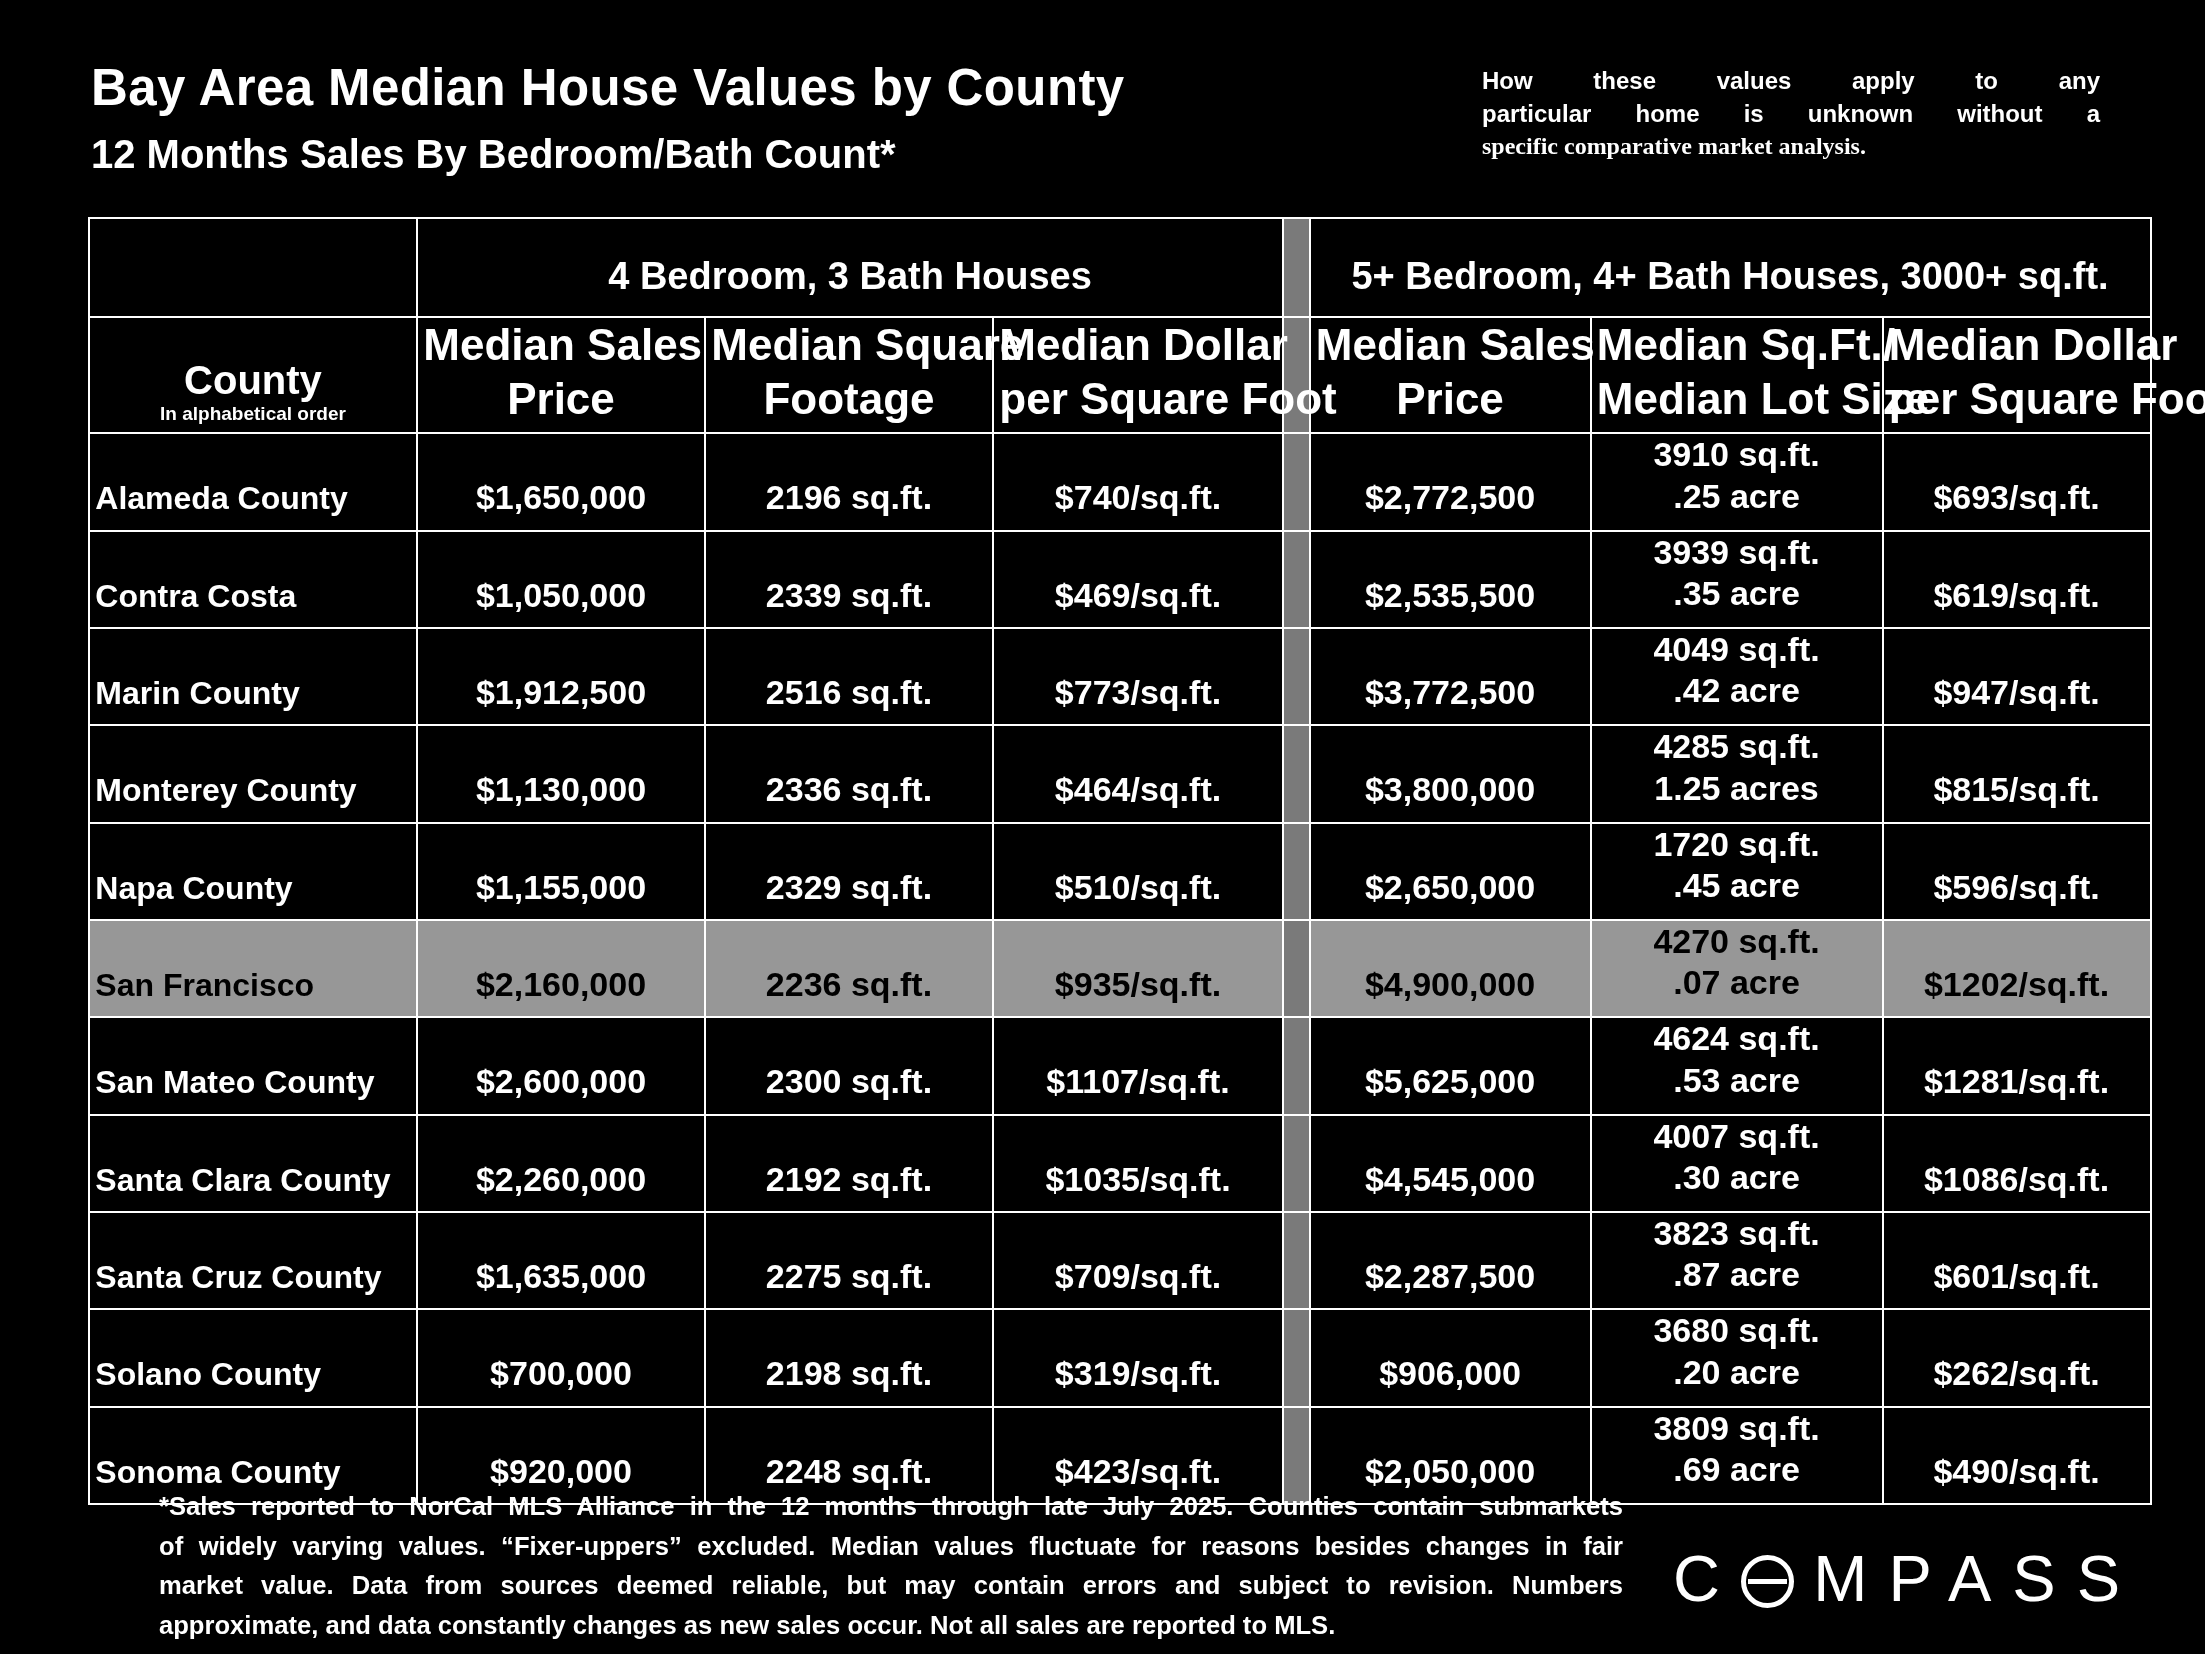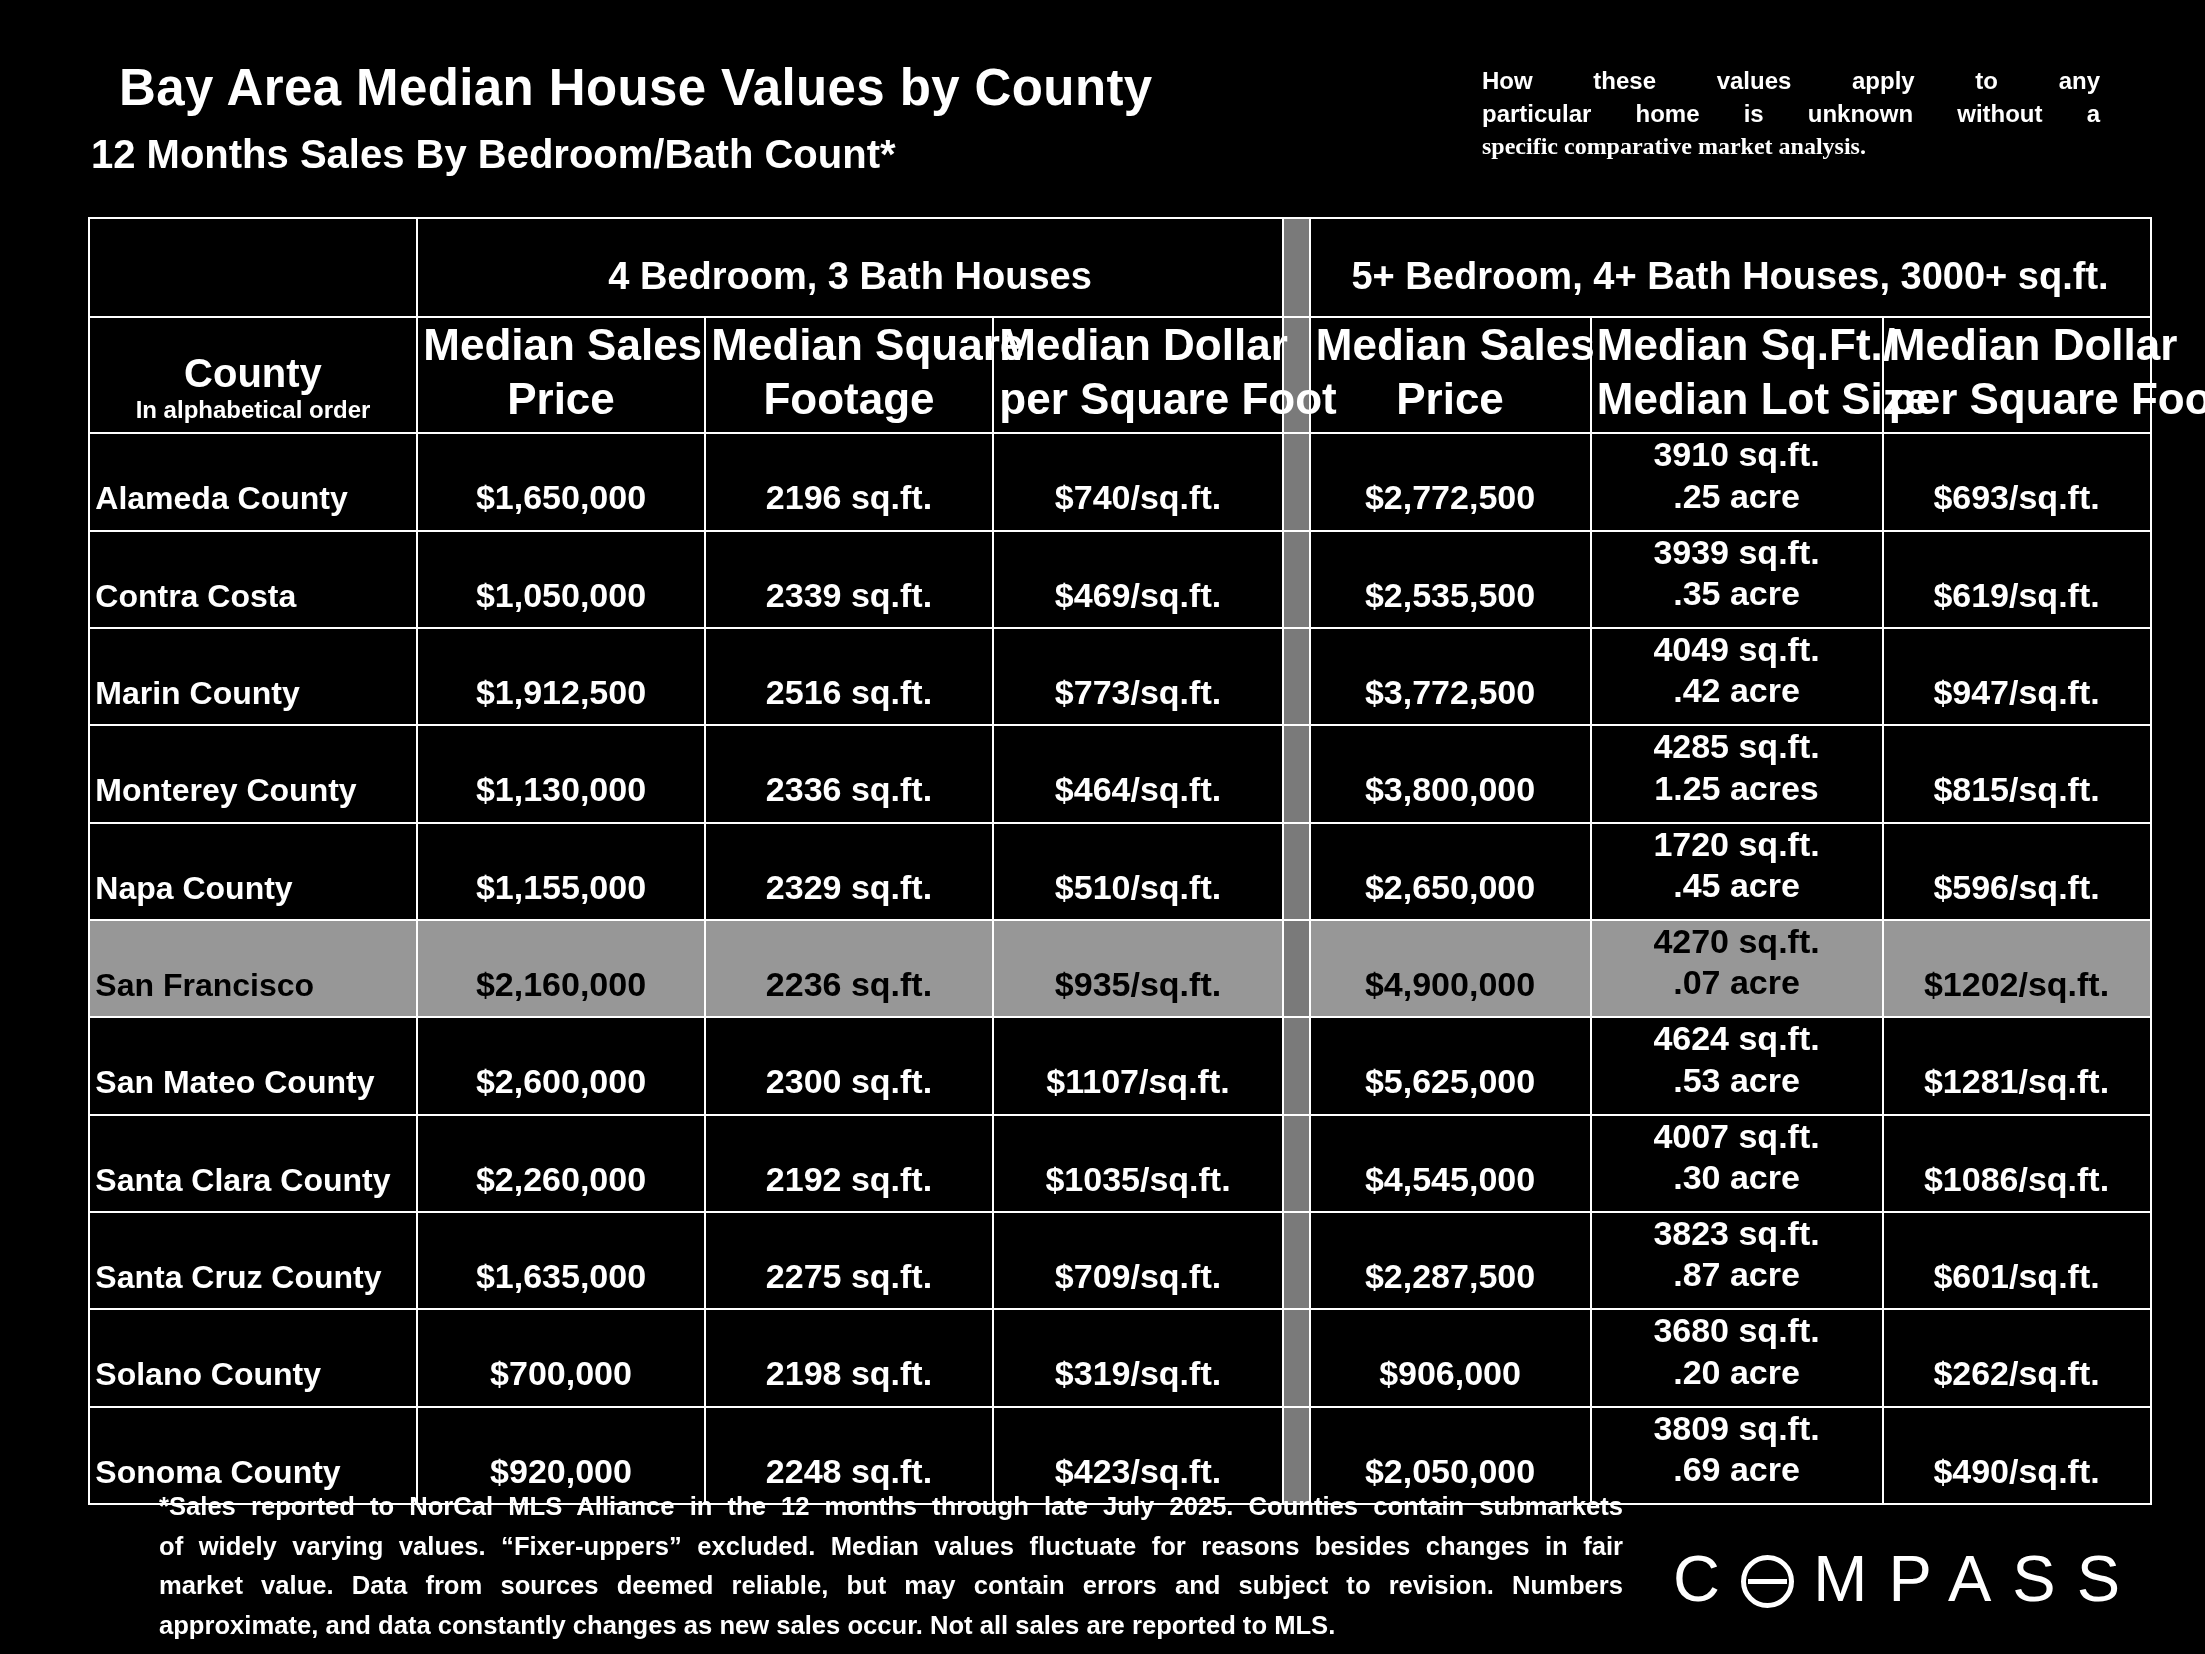--- a/index.html
+++ b/index.html
@@ -1,37 +1,37 @@
 <!DOCTYPE html>
 <html style="font-size:14px"><head>
 <meta charset="utf-8">
 <style>
   * { margin:0; padding:0; box-sizing:border-box; }
   html, body { background:#000; }
   body { font-family:"Liberation Sans", sans-serif; color:#fff; }
   .page { position:relative; width:2206px; height:1654px; background:#000; overflow:hidden; }
 
-  .title { position:absolute; left:91px; top:58px; font-size:51px; font-weight:bold; letter-spacing:0.4px;margin-left:28px; }
+  .title { position:absolute; left:91px; top:58px; font-size:51px; font-weight:bold; letter-spacing:0.4px; }
   .subtitle { position:absolute; left:91px; top:132px; font-size:40px; font-weight:bold; }
 
   .disclaimer { position:absolute; left:1482px; top:64px; width:618px; font-size:24px; font-weight:bold; line-height:1.38; }
   .disclaimer .jline { text-align:justify; text-align-last:justify; }
   .disclaimer .lline { text-align:left;font-family:Liberation Serif, serif; }
 
   table.values { position:absolute; left:88px; top:217px; width:2062px; border-collapse:collapse; table-layout:fixed; }
   .values td { border:2.6px solid #fff; vertical-align:bottom; padding:0 5.3px 12.4px 5.3px; white-space:nowrap; font-weight:bold; }
   .values tr.data-row { height:94px; }
   .values tr.group-row { height:99px; }
   .values tr.colhead-row { height:97px; }
 
   .values td.corner { background:#000; }
   .values td.group { text-align:center; font-size:38px; padding-bottom:17.6px; }
   .values td.county-head { text-align:center; padding-bottom:7px;border-radius:8px; }
   .county-title { font-size:40px; line-height:1.1; }
-  .county-sub { font-size:24px; line-height:1.25; }
+  .county-sub { font-size:19px; line-height:1.25; }
   .values td.colhead { text-align:center; font-size:44px; padding-bottom:7px; line-height:1.22; }
 
   .values td.county { text-align:left; font-size:32px; padding-left:5.3px; }
   .values td.num { text-align:center; font-size:34px; }
   .values td.twoline { line-height:1.22; }
 
   .values td.divider { background:#7a7a7a; padding:0; }
   .values tr.highlight td { background:#979797; color:#000; }
   .values tr.highlight td.divider { background:#7a7a7a; }
 

